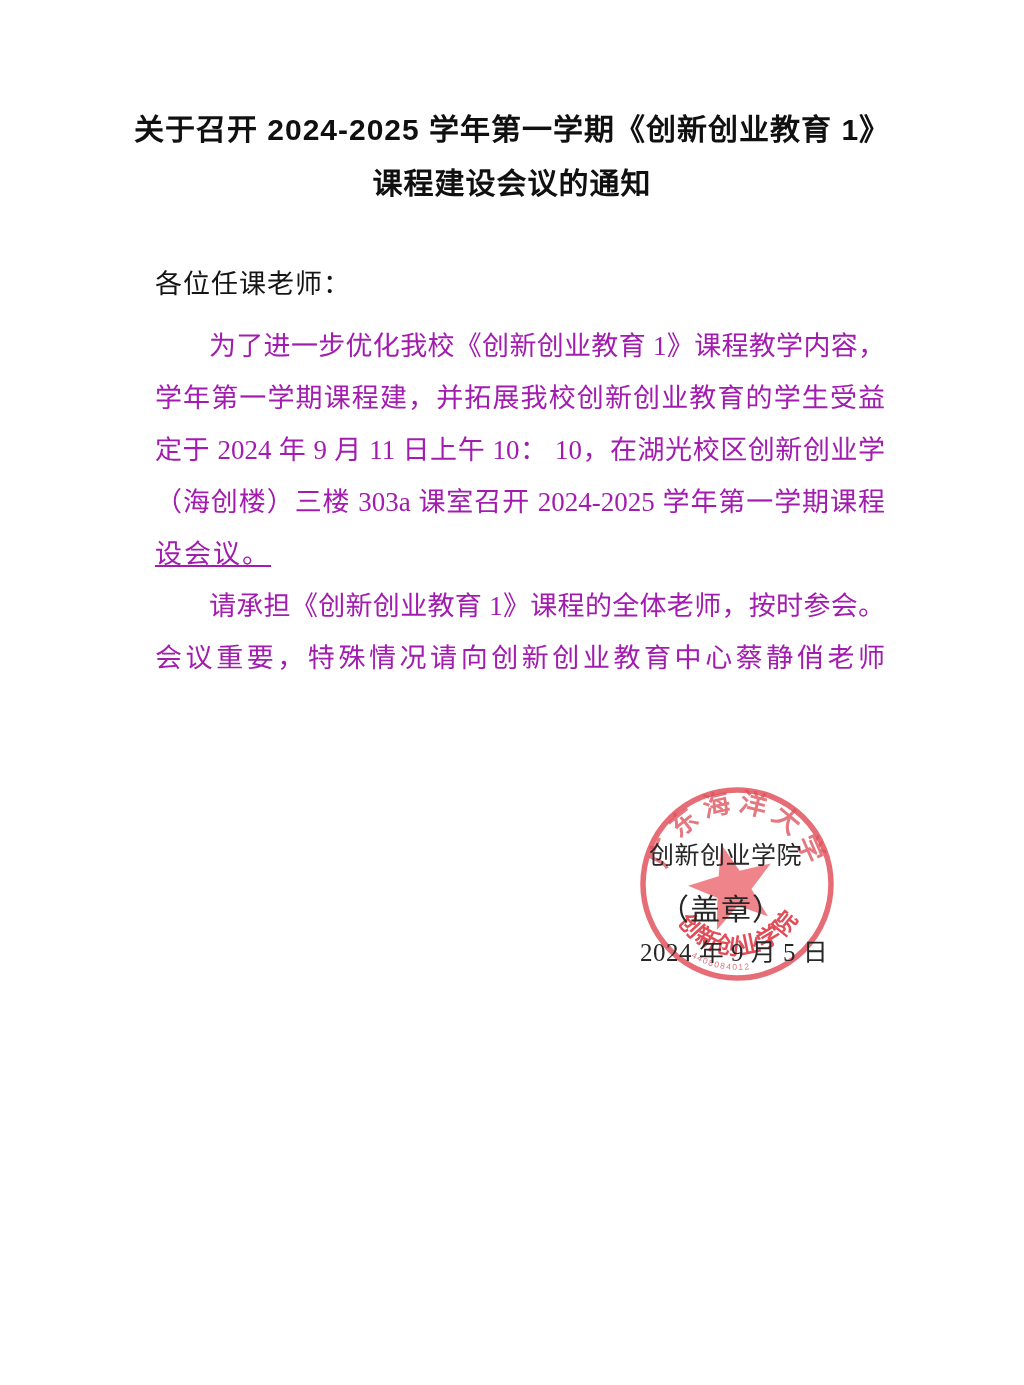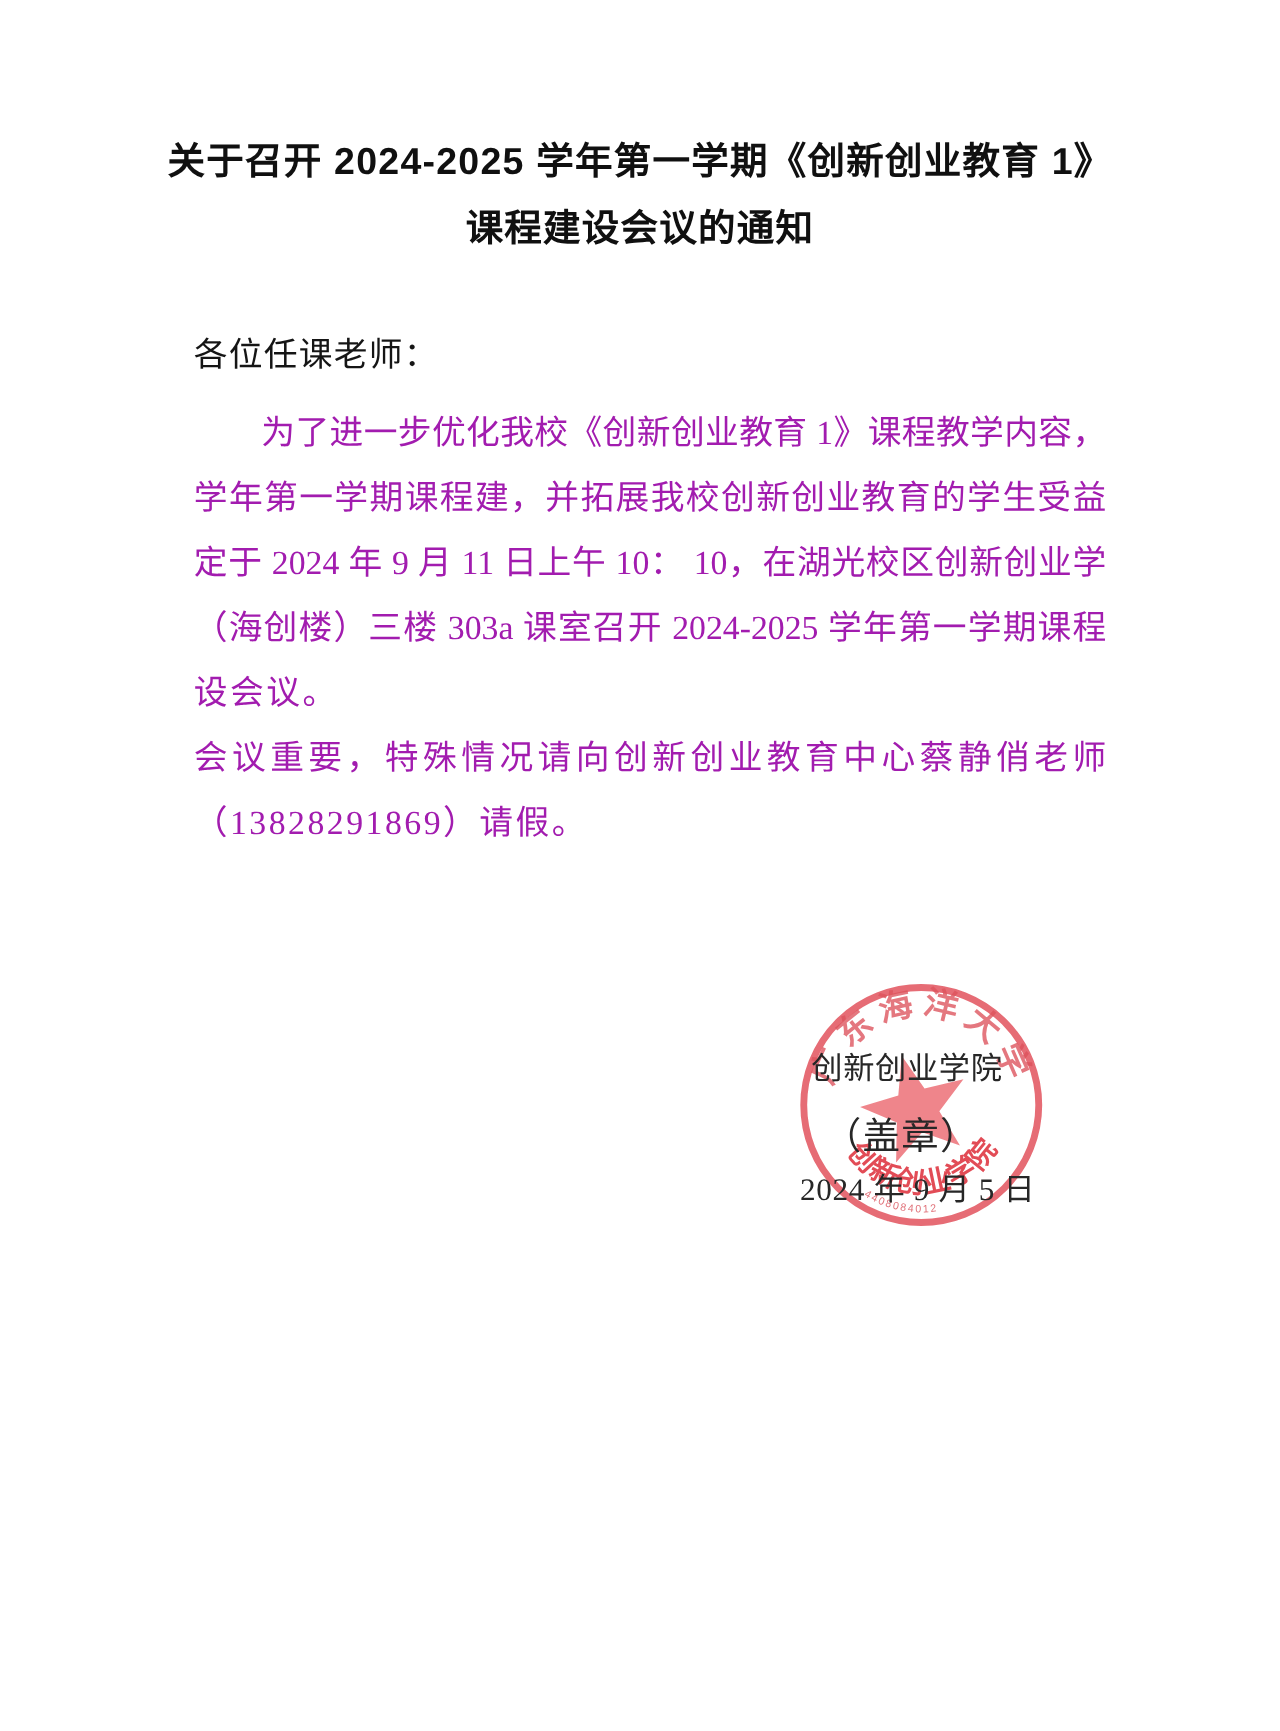--- a/index.html
+++ b/index.html
@@ -57,20 +57,21 @@
     text-align-last: justify;
     text-justify: inter-character;
     overflow: hidden;
     white-space: normal;
   }
   .bline.indent { text-indent: 2em; }
   .bline.plain {
     text-align: right;
     text-align-last: left;
     letter-spacing: 2px;
+    text-decoration: underline;
   }
   
   .sig-line {
     position: absolute;
     font-size: 25px;
     line-height: 1.2;
     color: #272727;
     z-index: 3;
     white-space: nowrap;
   }
@@ -103,22 +104,22 @@
   </div>
 
   <div class="salutation">各位任课老师：</div>
 
   <div class="body-block">
     <div class="bline indent">为了进一步优化我校《创新创业教育 1》课程教学内容，</div>
     <div class="bline">学年第一学期课程建，并拓展我校创新创业教育的学生受益面，</div>
     <div class="bline">定于 2024 年 9 月 11 日上午 10： 10，在湖光校区创新创业学院</div>
     <div class="bline">（海创楼）三楼 303a 课室召开 2024-2025 学年第一学期课程建</div>
     <div class="bline plain">设会议。</div>
+    <div class="bline indent">请承担《创新创业教育 1》课程的全体老师，按时参会。</div>
     <div class="bline">会议重要，特殊情况请向创新创业教育中心蔡静俏老师</div>
-    <div class="bline plain">（13828291869）请假。</div>
   </div>
 
   <svg class="seal" width="200" height="200" viewBox="0 0 200 200" xmlns="http://www.w3.org/2000/svg">
     <defs>
       <path id="arcTop" d="M 29.1 87.5 A 72 72 0 0 1 170.9 87.5"></path>
       <path id="arcBottom" d="M 40.6 137.1 A 70 70 0 0 0 159.4 137.1"></path>
       <path id="arcSerial" d="M 50.7 170.4 A 86 86 0 0 0 149.3 170.4"></path>
     </defs>
     <circle cx="100" cy="100" r="94" fill="none" stroke-width="5.5" opacity="0.88" stroke="#e25862"></circle>
     <polygon points="0,-45 10.87,-14.96 42.8,-13.9 17.6,5.72 26.45,36.4 0,18.5 -26.45,36.4 -17.6,5.72 -42.8,-13.9 -10.87,-14.96" transform="translate(96,104) rotate(-15)" opacity="0.82" fill="#ec6a72"></polygon>

